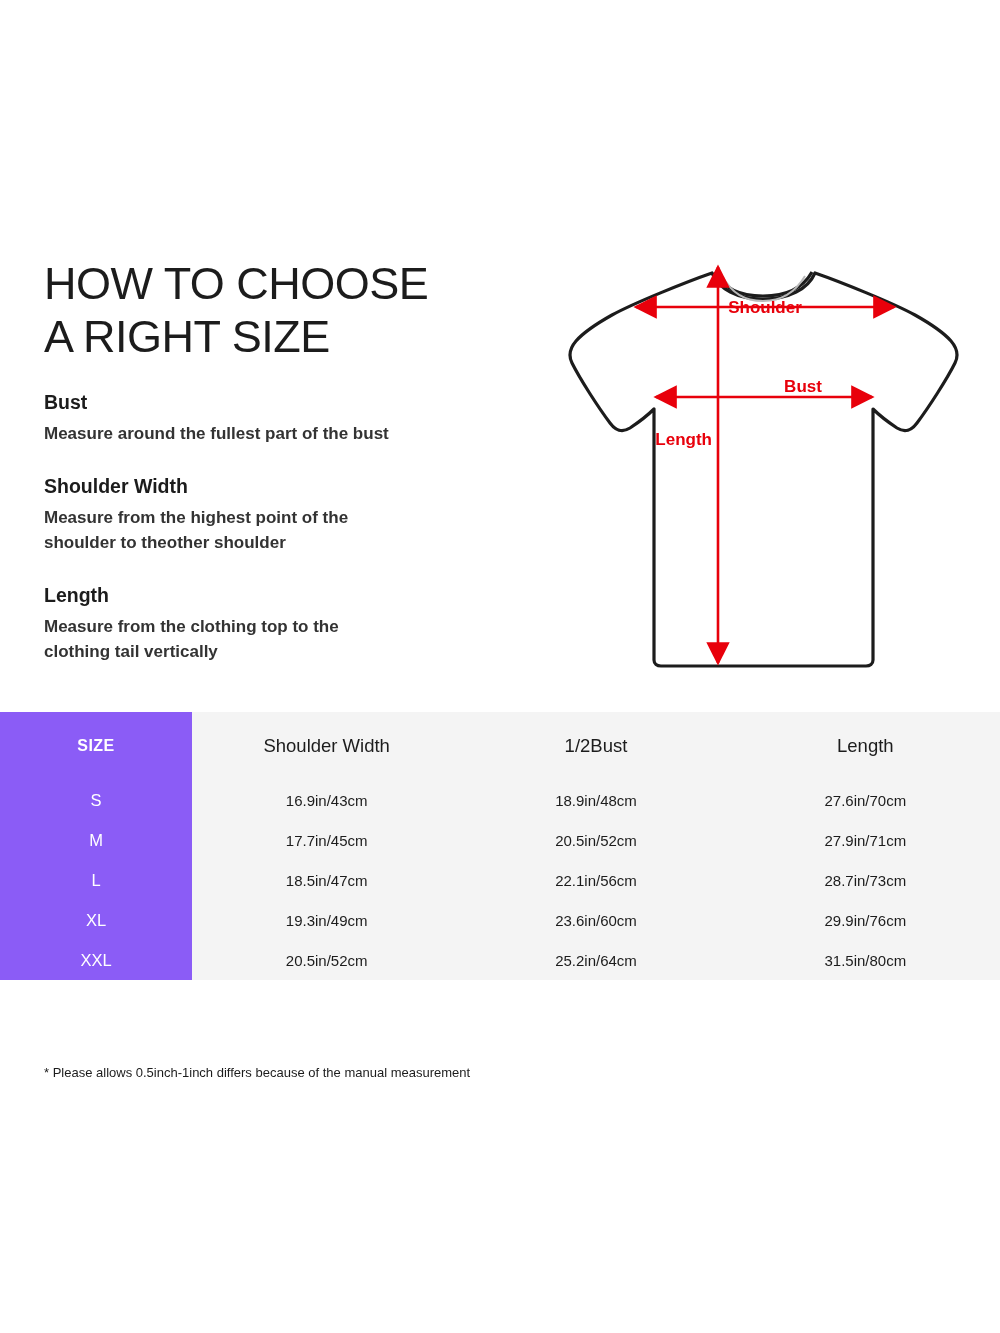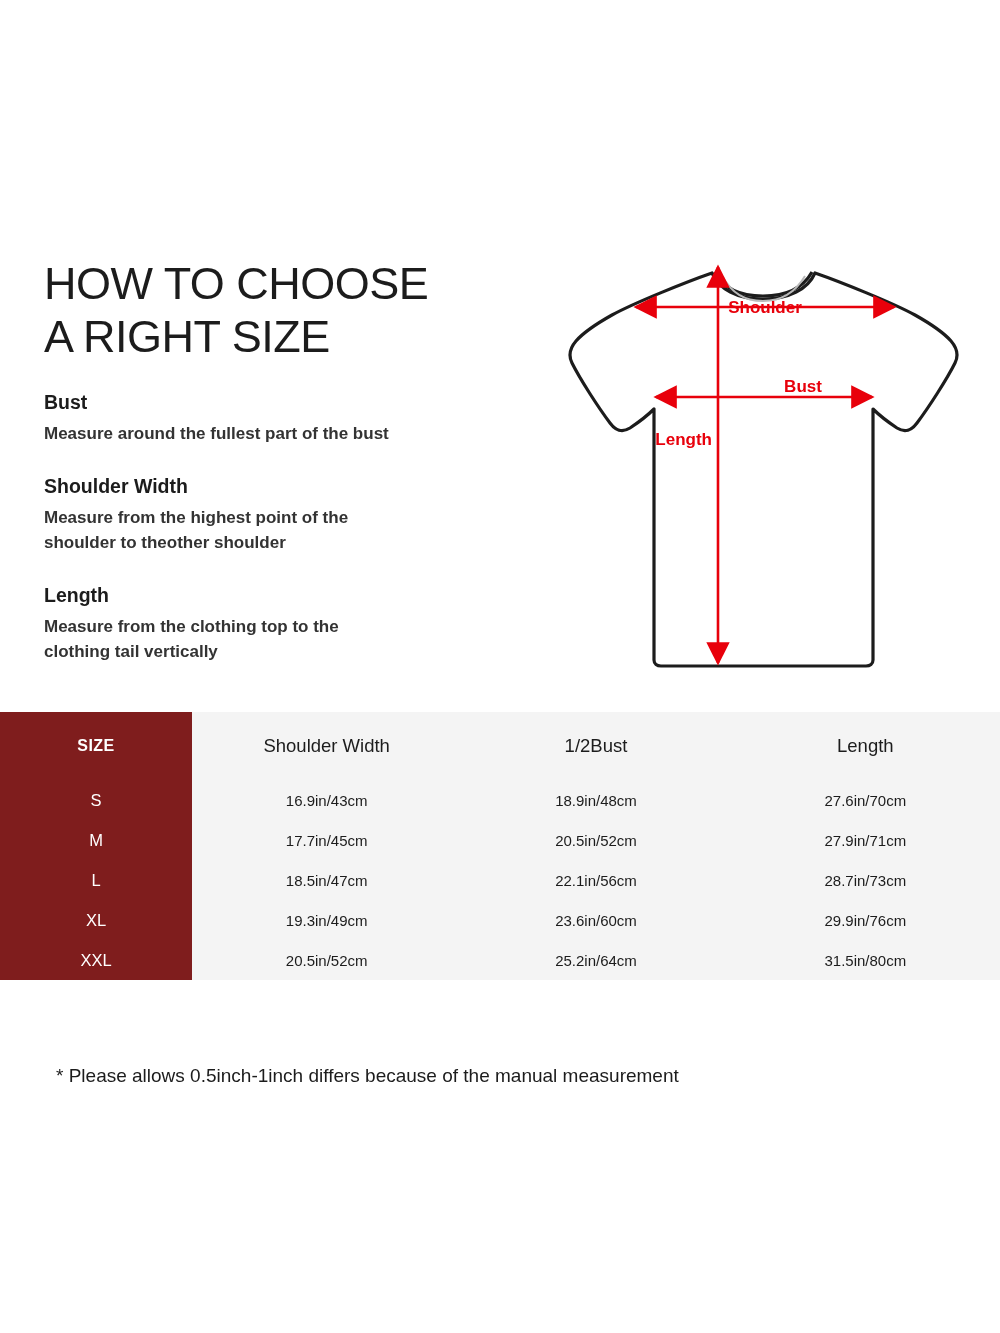--- a/index.html
+++ b/index.html
@@ -76,21 +76,21 @@
     width: 1000px;
     table-layout: fixed;
   }
   table.size-table th, table.size-table td {
     text-align: center;
     font-weight: 400;
   }
   
   table.size-table th.size-col, table.size-table td.size-col {
     width: 192px;
-    background: #7f1d1d;
+    background: #8b5cf6;
     color: #ffffff;
   }
   table.size-table th.size-col {
     font-weight: 700;
     font-size: 16px;
     letter-spacing: 0.5px;
   }
   table.size-table td.size-col {
     font-size: 16.5px;
   }
@@ -105,23 +105,23 @@
     height: 40px;
     font-size: 15px;
     color: #1c1c1c;
     background: #f4f4f4;
   }
   tbody tr:nth-child(odd) td:not(.size-col) { background: #f4f4f4; }
   tbody tr:nth-child(even) td:not(.size-col) { background: #f4f4f4; }
 
   .footnote {
     position: absolute;
-    left: 56px;
+    left: 44px;
     top: 1065px;
-    font-size: 19px;
+    font-size: 13px;
     color: #1c1c1c;
   }
 </style>
 </head>
 <body>
 
 <div class="page">
 
   <div class="top">
 

